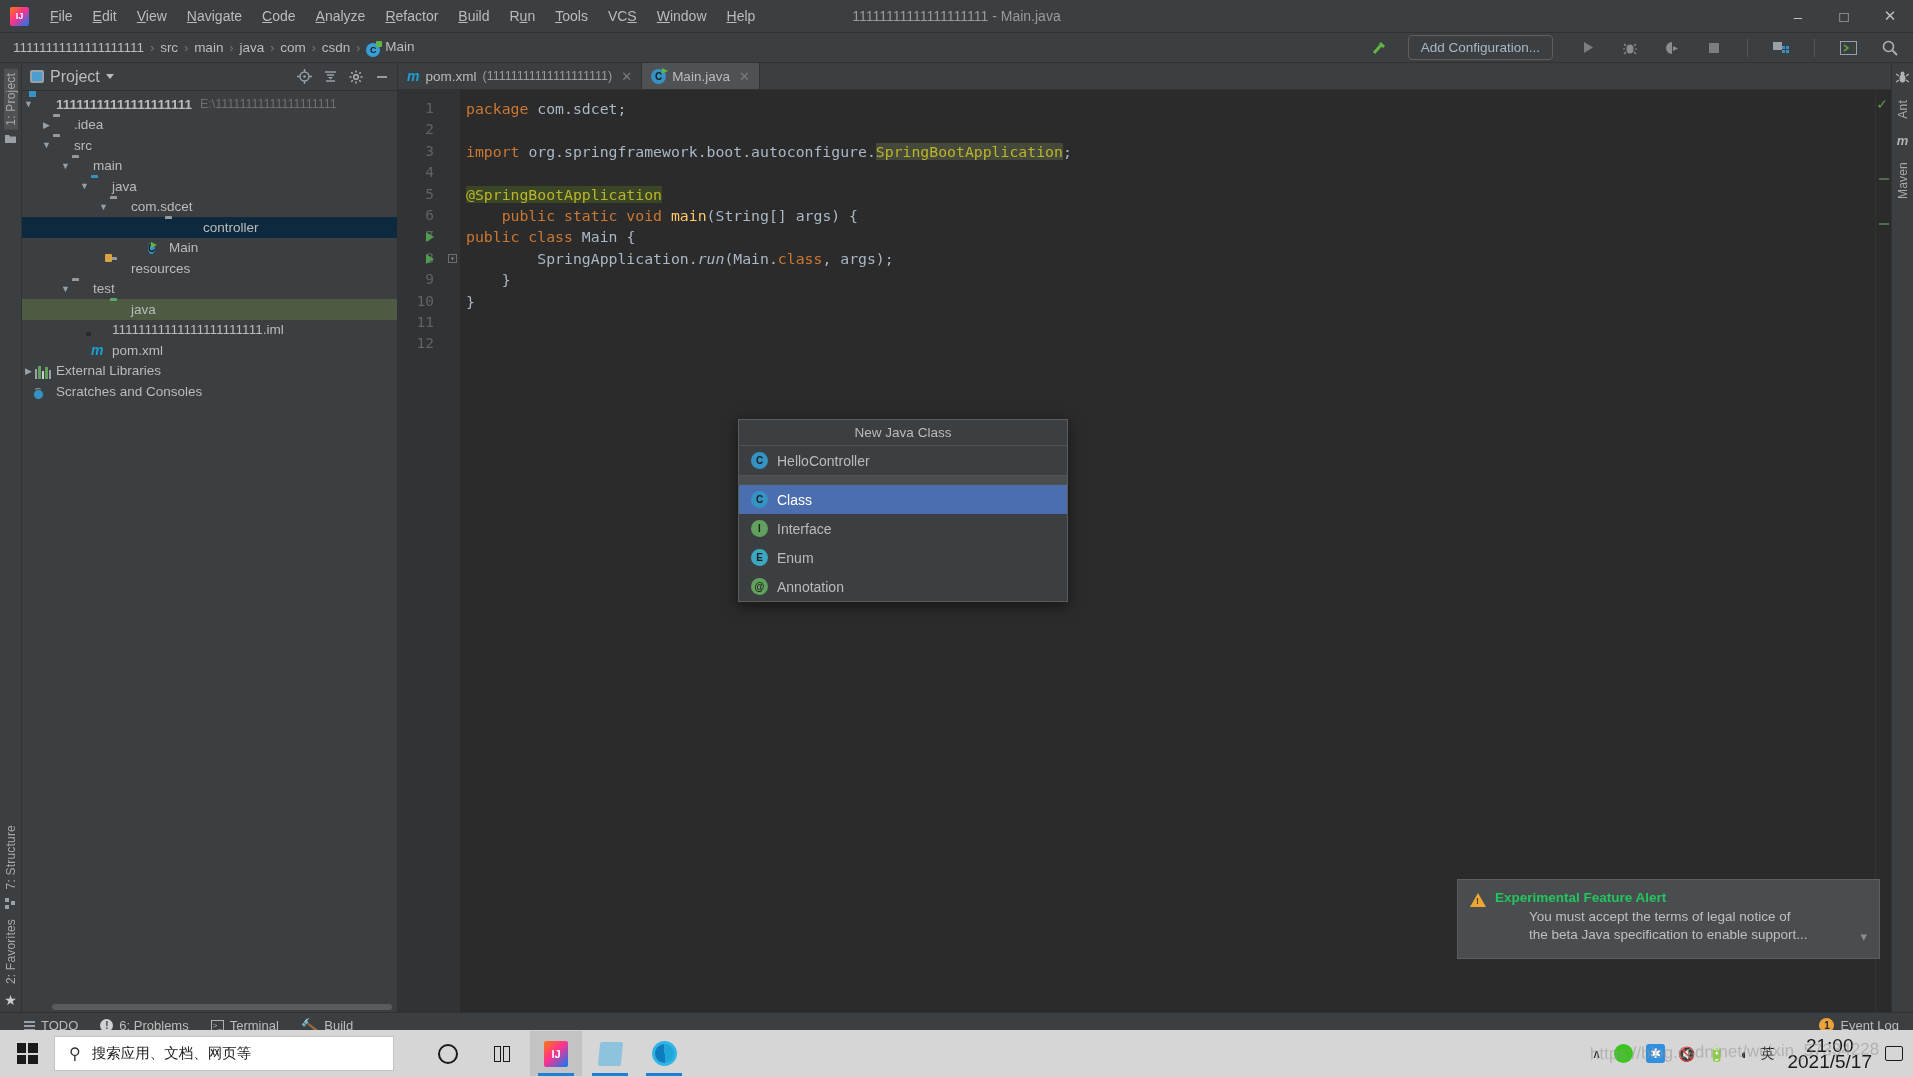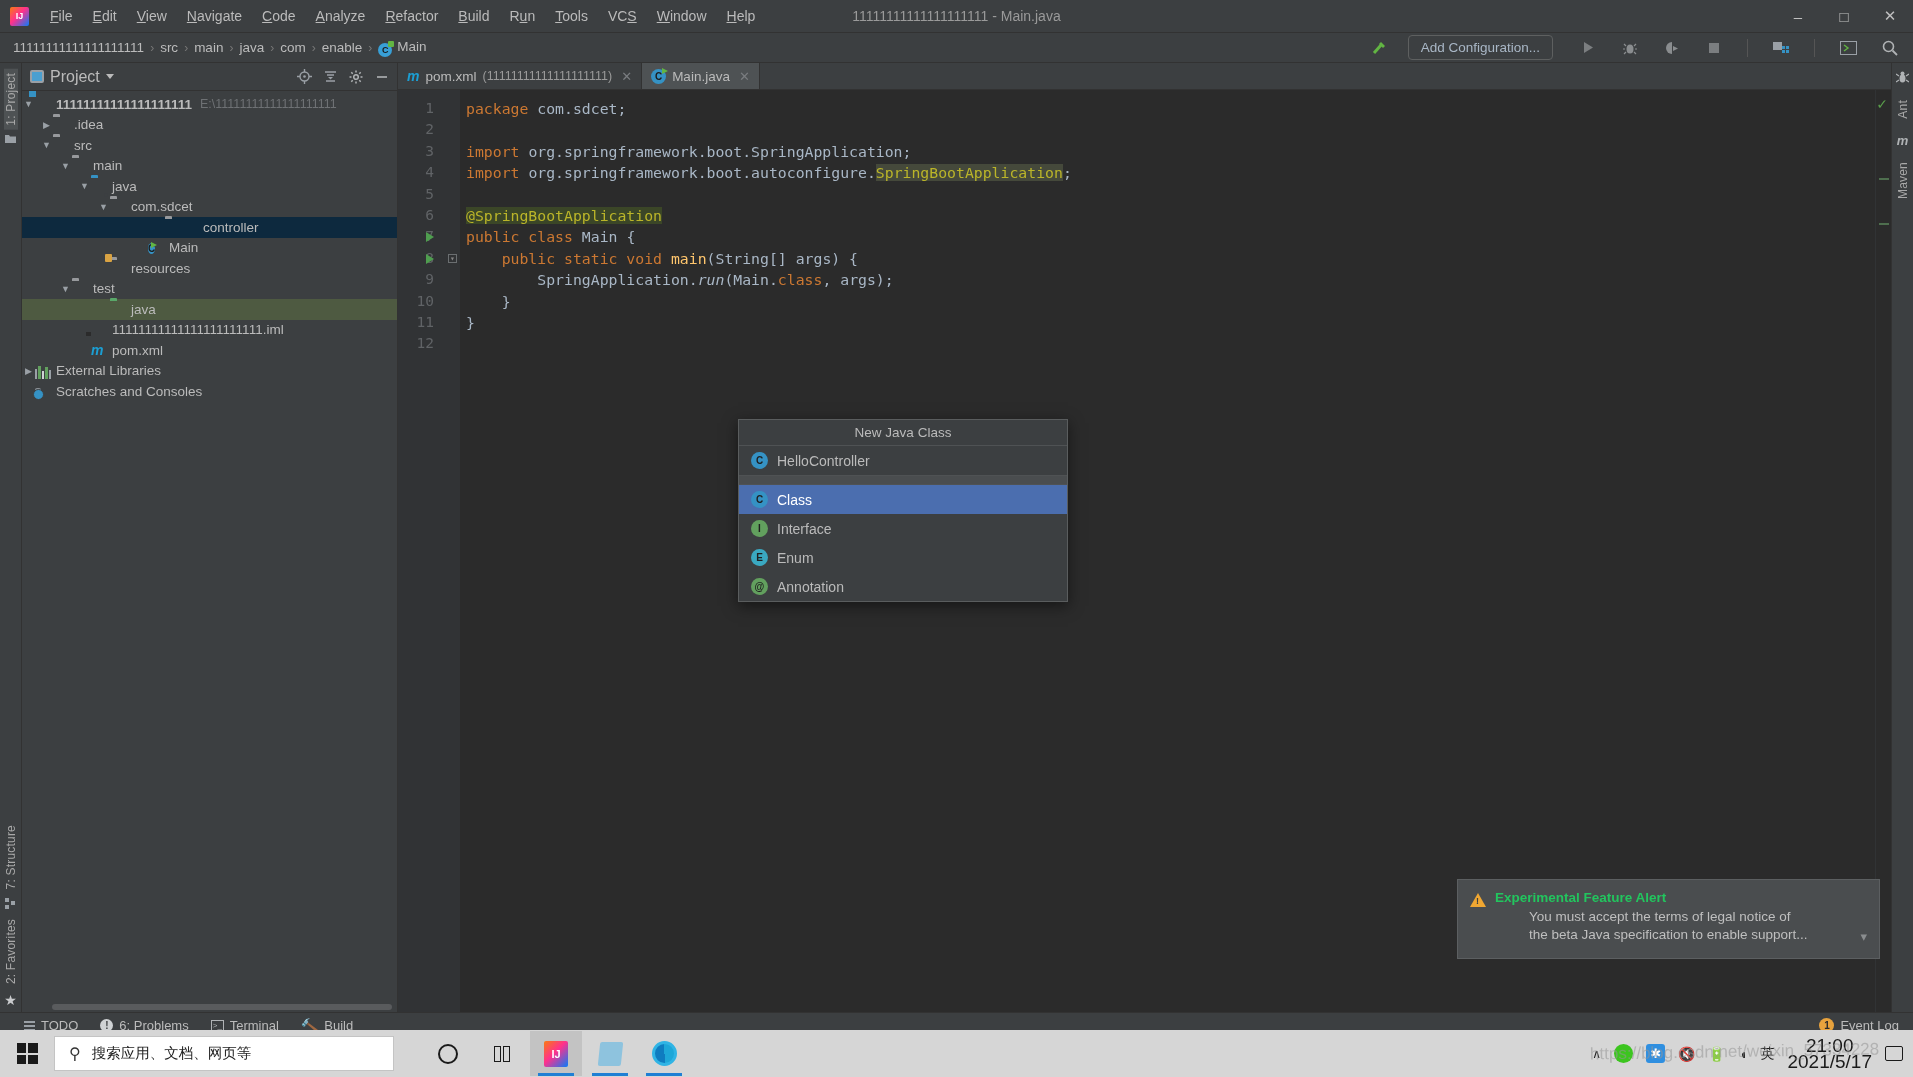--- a/index.html
+++ b/index.html
@@ -397,21 +397,21 @@
       <span class="crumb">11111111111111111111</span>
       <span class="crumb-sep">›</span>
       <span class="crumb">src</span>
       <span class="crumb-sep">›</span>
       <span class="crumb">main</span>
       <span class="crumb-sep">›</span>
       <span class="crumb">java</span>
       <span class="crumb-sep">›</span>
       <span class="crumb">com</span>
       <span class="crumb-sep">›</span>
-      <span class="crumb">enable</span>
+      <span class="crumb">csdn</span>
       <span class="crumb-sep">›</span>
       <span class="crumb"><span class="cls-ico">C</span><span>Main</span></span>
     </div>
     <div class="toolbar-right">
       <div class="tb-icon">
         <svg width="16" height="16" viewBox="0 0 16 16">
             <path d="M3 13 L11 4" stroke="#62b543" stroke-width="3" fill="none"></path>
             <path d="M10 2 L14 6 L12 8 L8 4 Z" fill="#62b543"></path>
           </svg>
       </div>
@@ -661,26 +661,25 @@
           </div>
           <div class="ln">9</div>
           <div class="ln">10</div>
           <div class="ln">11</div>
           <div class="ln">12</div>
         </div>
 
         <div class="code">
           <div class="line"><span class="kw">package</span> <span class="ident">com.sdcet</span>;</div>
           <div class="line"></div>
-          <div class="line"><span class="kw">import</span> <span class="ident">org.springframework.boot.SpringApplication</span>;</div>
           <div class="line"><span class="kw">import</span> <span class="ident">org.springframework.boot.autoconfigure.</span><span class="hl-sel">SpringBootApplication</span>;</div>
           <div class="line"></div>
           <div class="line"><span class="ann hl-ann">@SpringBootApplication</span></div>
+          <div class="line">    <span class="kw">public static void</span> <span class="fn">main</span>(<span class="ident">String[] args</span>) {</div>
           <div class="line"><span class="kw">public class</span> <span class="ident">Main</span> {</div>
-          <div class="line">    <span class="kw">public static void</span> <span class="fn">main</span>(<span class="ident">String[] args</span>) {</div>
           <div class="line">        <span class="ident">SpringApplication.</span><span class="italic">run</span>(<span class="ident">Main.</span><span class="kw">class</span>, <span class="ident">args</span>);</div>
           <div class="line">    }</div>
           <div class="line">}</div>
           <div class="line"></div>
         </div>
 
         <div class="right-gutter">
           <span class="check-ok">✓</span>
           <span class="err-mark" style="top:88px;background:#4e6e4e;"></span>
           <span class="err-mark" style="top:133px;background:#4e6e4e;"></span>

